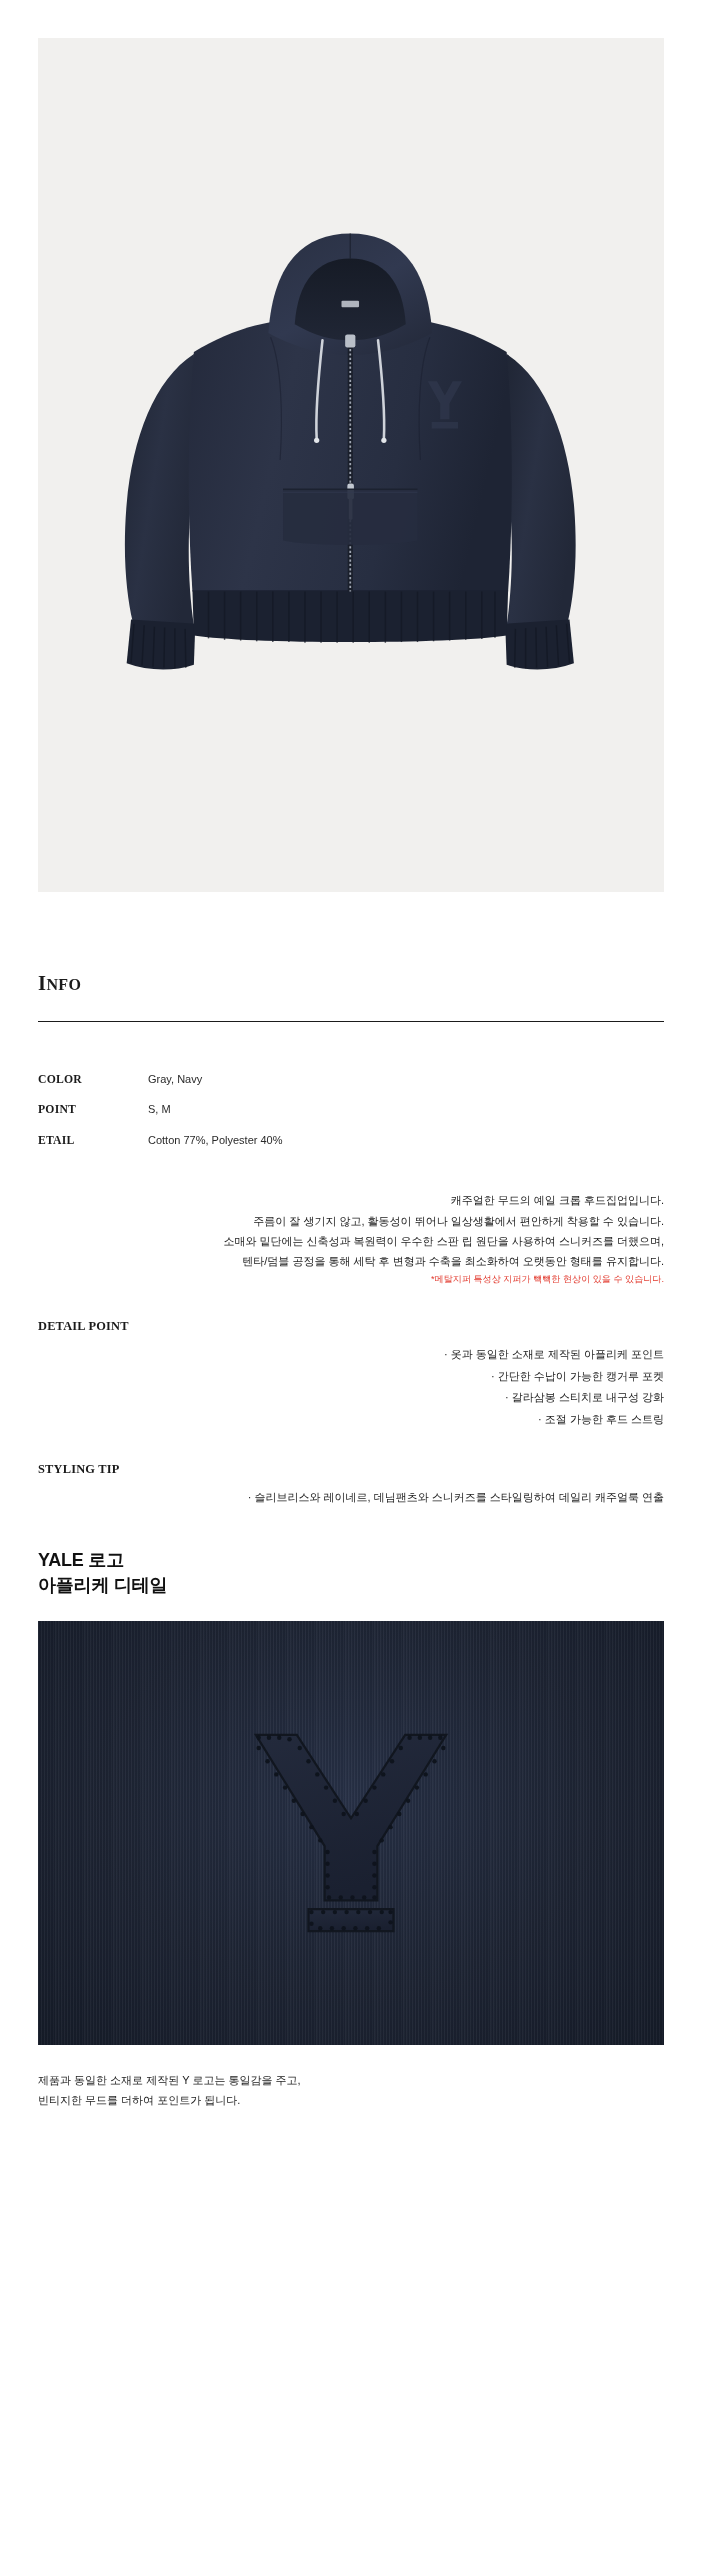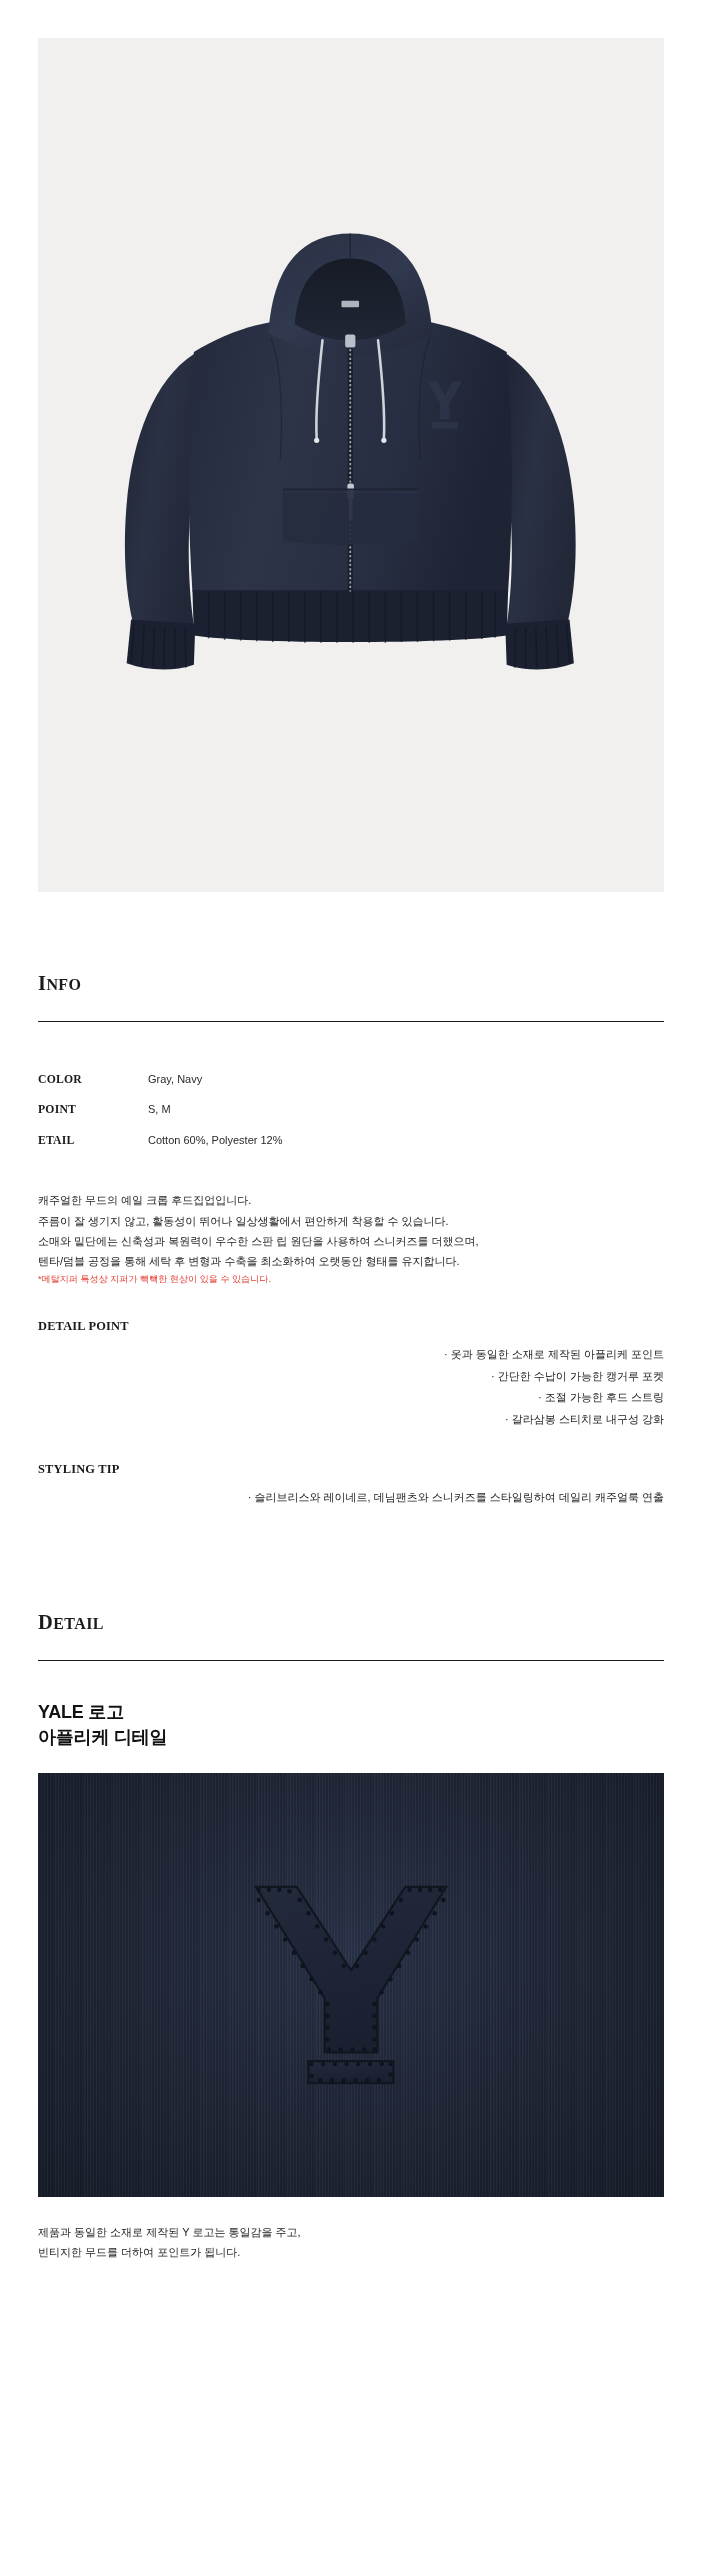--- a/index.html
+++ b/index.html
@@ -68,21 +68,21 @@
   }
   .spec td.v { color: #2a2a2a; font-size: 11px; }
 
   
   .copy {
     margin: 34px 38px 0 38px;
     font-size: 11px;
     line-height: 1.85;
     color: #222;
   }
-  .copy p { margin: 0; }
+  .copy p { margin: 0; text-align: right; }
   .notice {
     margin-top: 4.4px;
     font-size: 9.1px;
     color: #e23a2e;
     font-weight: normal;
     line-height: 1.7;
   }
 
   .blk-title {
     margin: 32px 38px 0 38px;
@@ -256,49 +256,46 @@
         <tr>
       <td class="k">COLOR</td>
       <td class="v">Gray, Navy</td>
     </tr>
     <tr>
       <td class="k">POINT</td>
       <td class="v">S, M</td>
     </tr>
     <tr>
       <td class="k">ETAIL</td>
-      <td class="v">Cotton 60%, Polyester 12%</td>
+      <td class="v">Cotton 77%, Polyester 40%</td>
     </tr>
   </tbody>
     </table>
 
   <div class="copy">
     <p>캐주얼한 무드의 예일 크롭 후드집업입니다.</p>
     <p>주름이 잘 생기지 않고, 활동성이 뛰어나 일상생활에서 편안하게 착용할 수 있습니다.</p>
     <p>소매와 밑단에는 신축성과 복원력이 우수한 스판 립 원단을 사용하여 스니커즈를 더했으며,</p>
     <p>텐타/덤블 공정을 통해 세탁 후 변형과 수축을 최소화하여 오랫동안 형태를 유지합니다.</p>
     <p class="notice">*메탈지퍼 특성상 지퍼가 빽빽한 현상이 있을 수 있습니다.</p>
   </div>
 
   <div class="blk-title">DETAIL POINT</div>
   <div class="bullets">
     <div>· 옷과 동일한 소재로 제작된 아플리케 포인트</div>
     <div>· 간단한 수납이 가능한 캥거루 포켓</div>
+    <div>· 갈라삼봉 스티치로 내구성 강화</div>
     <div>· 조절 가능한 후드 스트링</div>
-    <div>· 갈라삼봉 스티치로 내구성 강화</div>
   </div>
 
   <div class="blk-title">STYLING TIP</div>
   <div class="bullets">
     <div>· 슬리브리스와 레이네르, 데님팬츠와 스니커즈를 스타일링하여 데일리 캐주얼룩 연출</div>
   </div>
 
-  <div class="sec-head sp-detail">
-    <span class="big">D</span><span class="small">ETAIL</span>
-  </div>
 
   <div class="detail-title">
     <div>YALE 로고</div>
     <div>아플리케 디테일</div>
   </div>
 
   <div class="detail-photo">
     <div class="fabric"></div>
     <svg class="ylogo" width="249" height="249" viewBox="0 0 340 340">
       <defs>

